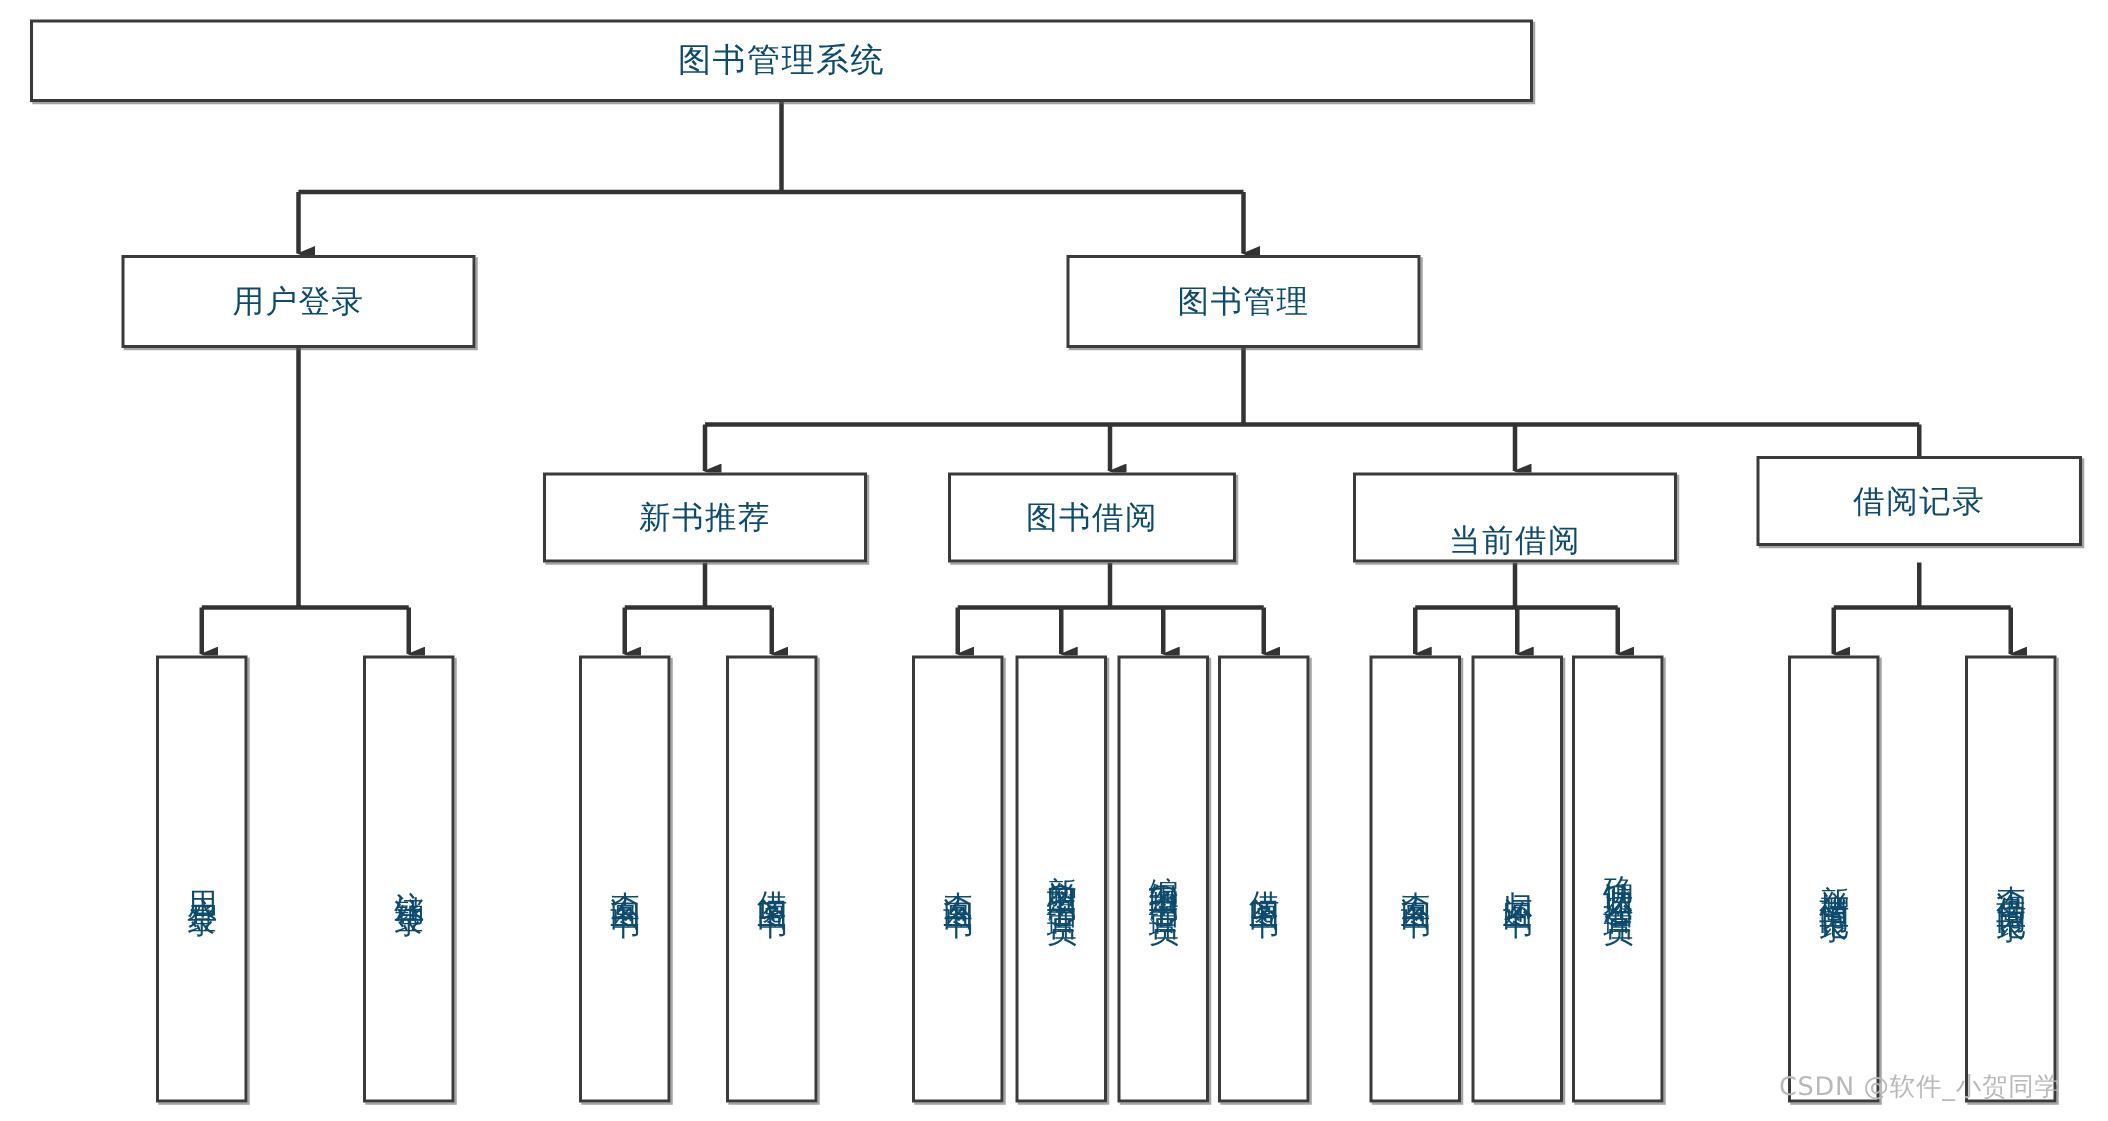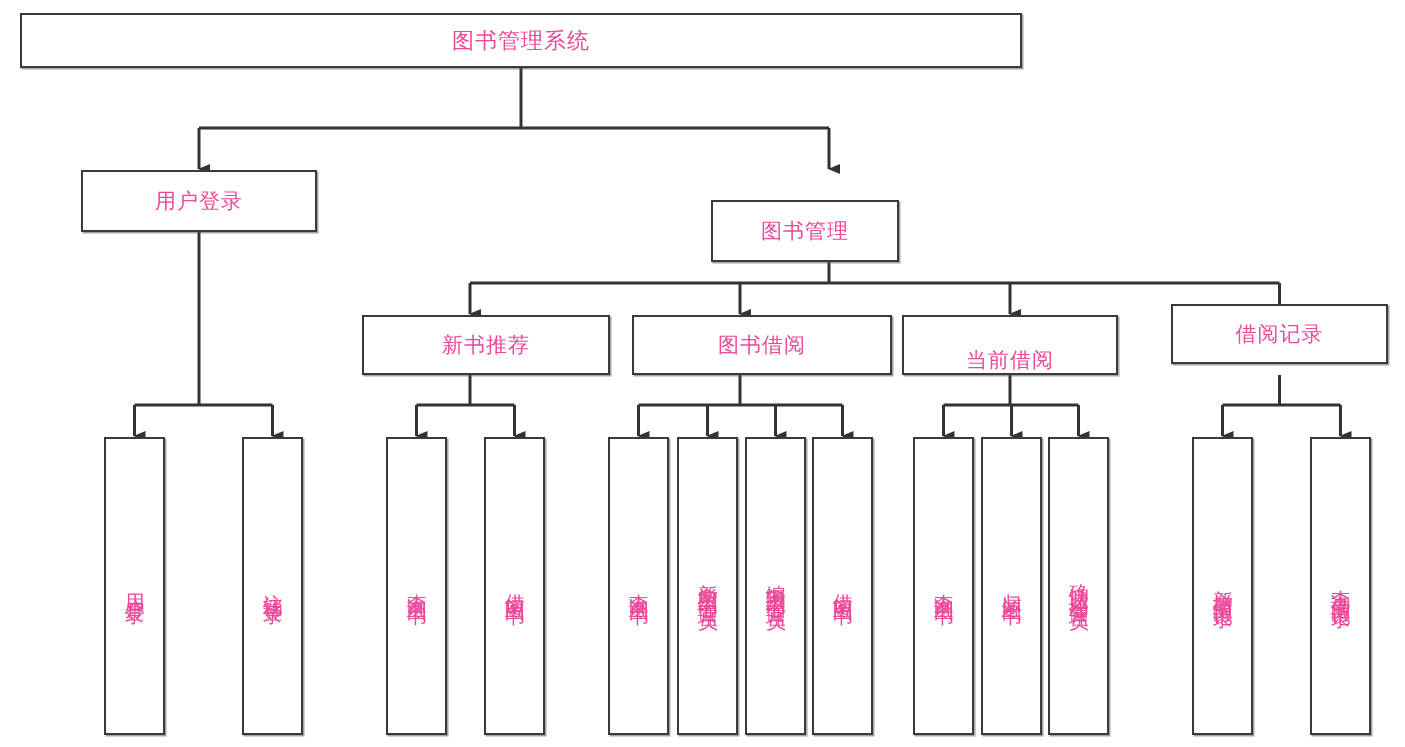--- a/index.html
+++ b/index.html
@@ -30,21 +30,21 @@
     box-sizing: border-box;
     background: #ffffff;
     border: 2px solid #3a3a3a;
     box-shadow: 1.5px 1.5px 0 0 rgba(90,90,90,0.55);
     display: flex;
     align-items: center;
     justify-content: center;
     z-index: 2;
   }
   .node .label {
-    color: #ec4899;
+    color: #0c4a6e;
     font-size: 21px;
     line-height: 1.18;
     letter-spacing: 1px;
     white-space: nowrap;
     text-align: center;
   }
   .node.vertical .label {
     writing-mode: vertical-rl;
     text-orientation: upright;
     letter-spacing: 4px;
@@ -111,27 +111,27 @@
       </g>
   </svg>
 
   <div id="nodes-layer">
       <div class="node root" style="left: 20px; top: 13px; width: 1002px; height: 55px;">
         <span class="label">图书管理系统</span>
       </div>
       <div class="node" style="left: 81px; top: 170px; width: 236px; height: 62px;">
         <span class="label">用户登录</span>
       </div>
-      <div class="node" style="left: 711px; top: 170px; width: 188px; height: 62px; margin-top: 30px;">
+      <div class="node" style="left: 711px; top: 170px; width: 236px; height: 62px;">
         <span class="label">图书管理</span>
       </div>
-      <div class="node" style="left: 362px; top: 315px; width: 248px; height: 60px;">
+      <div class="node" style="left: 362px; top: 315px; width: 216px; height: 60px;">
         <span class="label">新书推荐</span>
       </div>
-      <div class="node" style="left: 632px; top: 315px; width: 260px; height: 60px;">
+      <div class="node" style="left: 632px; top: 315px; width: 192px; height: 60px;">
         <span class="label">图书借阅</span>
       </div>
       <div class="node" style="left: 902px; top: 315px; width: 216px; height: 60px; align-items: flex-end;">
         <span class="label">当前借阅</span>
       </div>
       <div class="node" style="left: 1171px; top: 304px; width: 217px; height: 60px;">
         <span class="label">借阅记录</span>
       </div>
       <div class="node vertical" style="left: 104px; top: 437px; width: 61px; height: 298px;">
         <span class="label">用户登录</span>
@@ -167,14 +167,15 @@
         <span class="label">确认归还（管理员）</span>
       </div>
       <div class="node vertical" style="left: 1192px; top: 437px; width: 61px; height: 298px;">
         <span class="label">新增借阅记录</span>
       </div>
       <div class="node vertical" style="left: 1310px; top: 437px; width: 61px; height: 298px;">
         <span class="label">查询借阅记录</span>
       </div>
     </div>
 
+  <div class="watermark">CSDN @软件_小贺同学</div>
 
 </div>
 
 </body></html>

